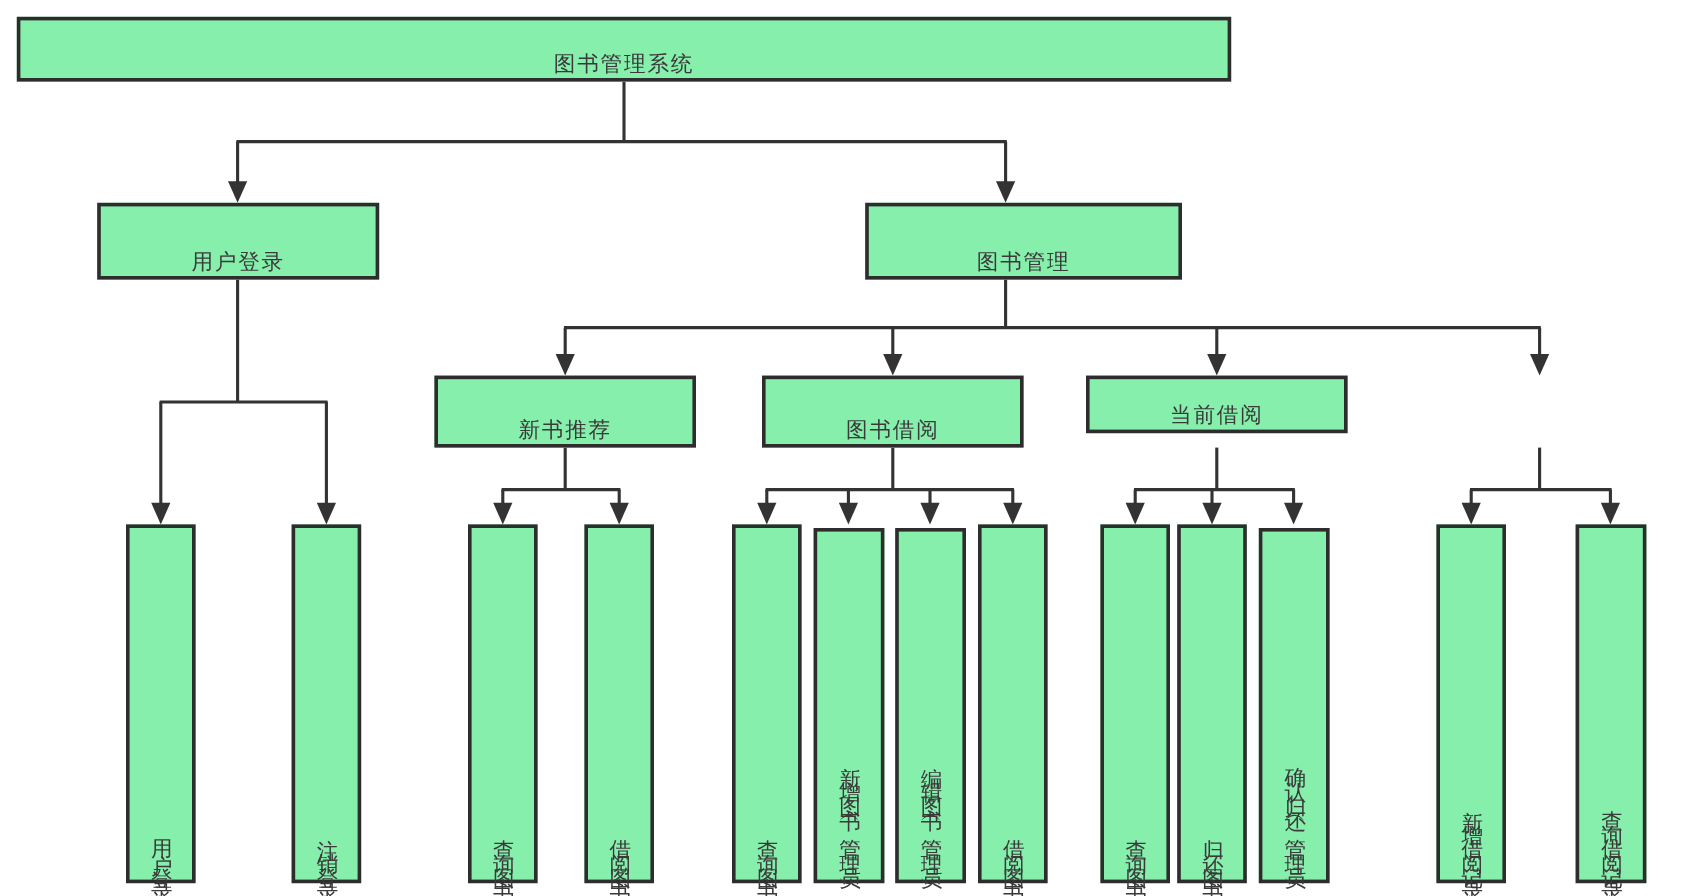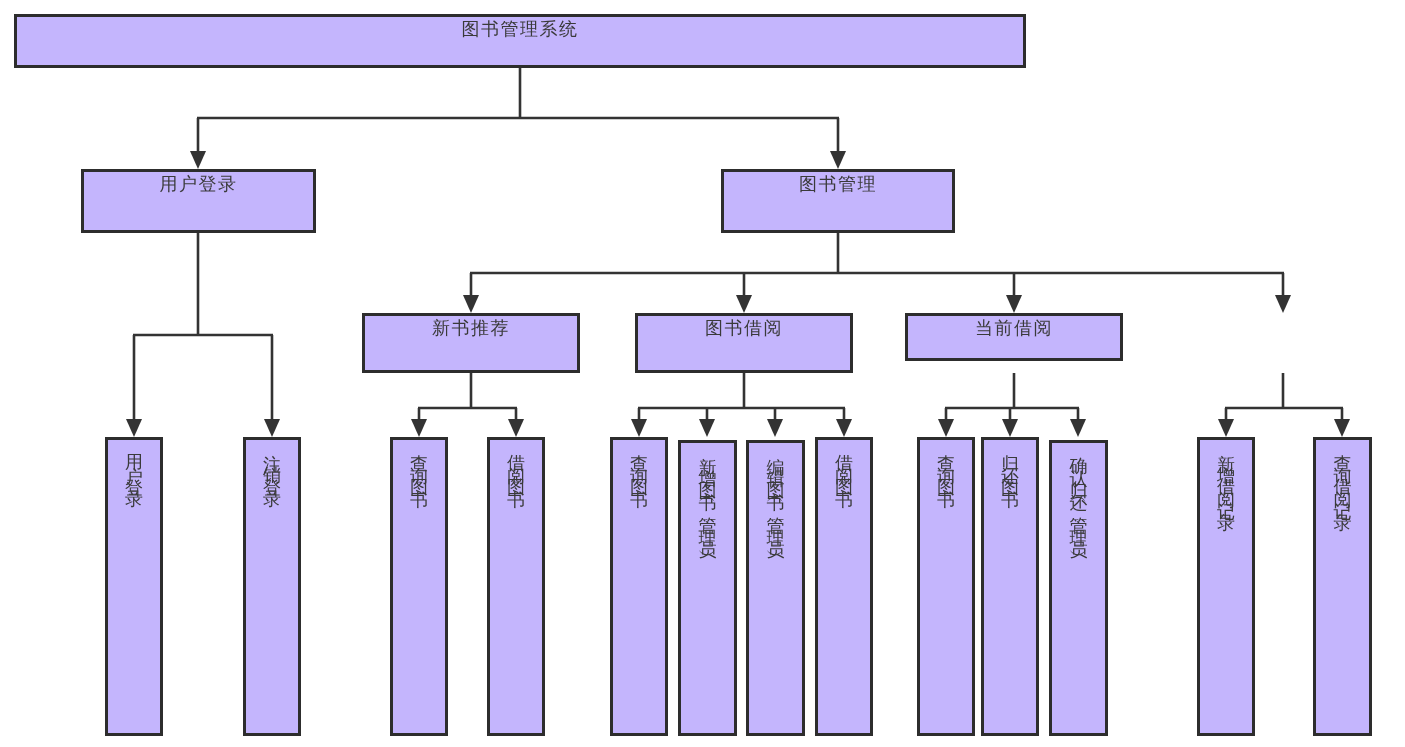--- a/index.html
+++ b/index.html
@@ -10,25 +10,25 @@
     background: var(--background, #ffffff);
     font-family: "DejaVu Sans", "Liberation Sans", sans-serif;
     overflow: hidden;
   }
   .connectors { position: absolute; left: 0; top: 0; z-index: 1; }
   .connectors line { stroke: var(--line, #333333); stroke-width: 2.6; }
   .connectors polygon { fill: var(--line, #333333); stroke: none; }
   .box {
     position: absolute;
     box-sizing: border-box;
-    background: #c4b5fd;
+    background: #86efac;
     border: 3px solid var(--box-border, #2d2d2d);
     color: var(--text, #3a3a3a);
     display: flex;
-    align-items: flex-start;
+    align-items: flex-end;
     justify-content: center;
     z-index: 2;
   }
   .h-label {
     font-size: 18px;
     letter-spacing: 1.5px;
     white-space: nowrap;
   }
   .v-label {
     writing-mode: vertical-rl;
@@ -129,21 +129,21 @@
     </g>
   </svg>
 
   <div class="box" style="left:14px; top:14px; width:1012px; height:54px">
     <span class="h-label">图书管理系统</span>
   </div>
 
   <div class="box" style="left:81px; top:169px; width:235px; height:64px">
     <span class="h-label">用户登录</span>
   </div>
-  <div class="box" style="left:721px; top:169px; width:234px; height:64px">
+  <div class="box" style="left:721px; top:169px; width:264px; height:64px">
     <span class="h-label">图书管理</span>
   </div>
 
   <div class="box" style="left:362px; top:313px; width:218px; height:60px">
     <span class="h-label">新书推荐</span>
   </div>
   <div class="box" style="left:635px; top:313px; width:218px; height:60px">
     <span class="h-label">图书借阅</span>
   </div>
   <div class="box" style="left:905px; top:313px; width:218px; height:48px">

